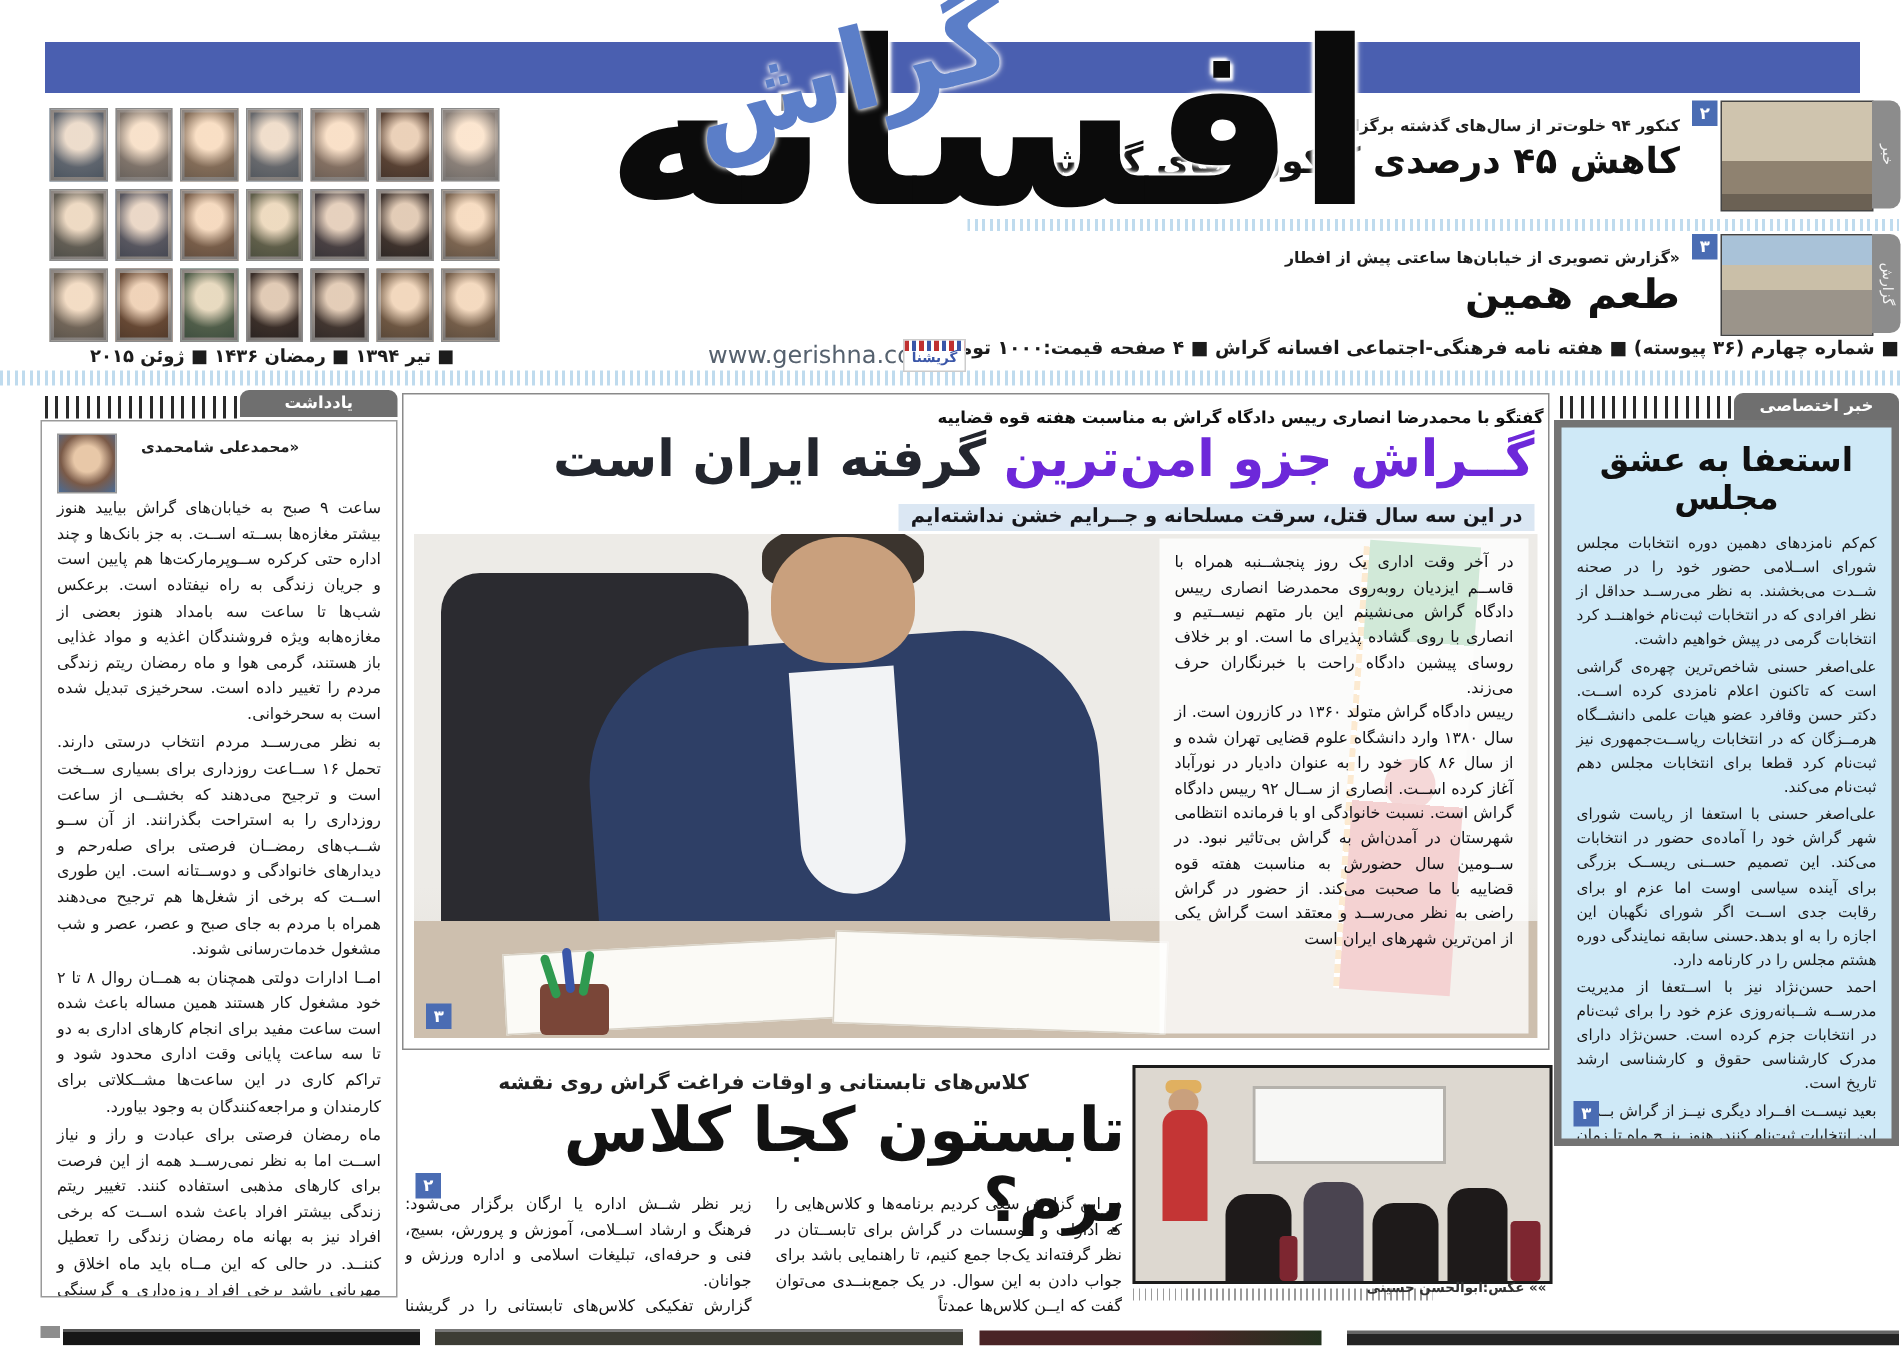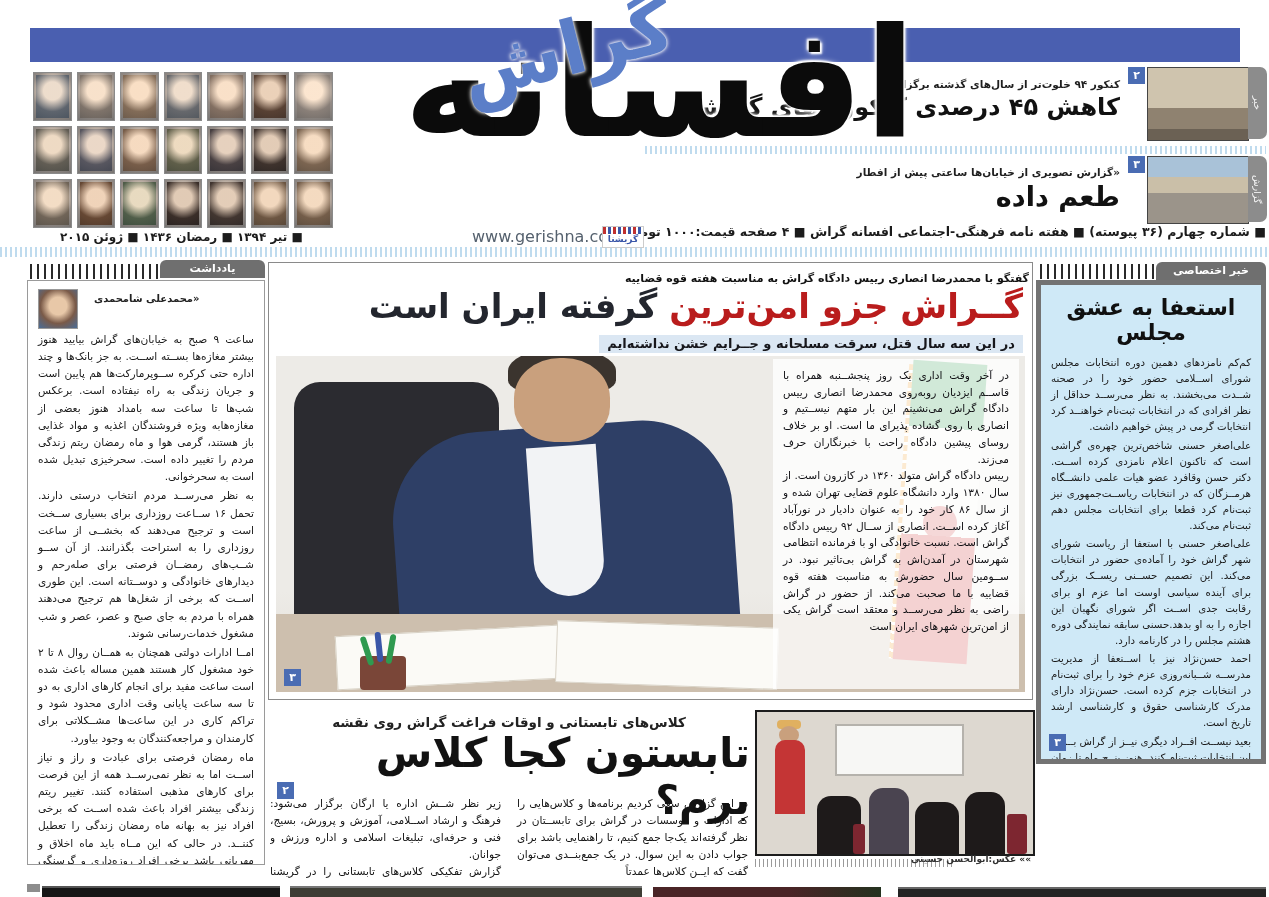--- a/index.html
+++ b/index.html
@@ -54,21 +54,21 @@
   #note-author-photo{position:absolute;left:0;top:0;width:38px;height:38px;border:1px solid #999;
       background:radial-gradient(circle at 50% 42%, #e8c8a8 0 30%, #7a5a48 60%, #4a6c96 100%);}
   #note-author{position:absolute;left:44px;top:4px;font-size:10px;font-weight:bold;color:#222;margin-left:12px;}
   #note-headline{font-size:21.5px;font-weight:bold;color:#151515;text-align:right;margin:2px 0 8px;}
   .body-text p{margin:0 0 2px;font-size:10.6px;line-height:1.62;text-align:justify;color:#1a1a1a;}
 
   
   #main-box{left:268px;top:262px;width:765px;height:438px;border:1.5px solid #8a8a8a;background:#fff;box-sizing:border-box;}
   #main-kicker{left:278px;top:272px;width:745px;font-size:11px;font-weight:bold;color:#111;text-align:right;padding-left:6px;}
   #main-headline{left:278px;top:287px;width:745px;font-size:34px;font-weight:bold;text-align:right;line-height:1.15;}
-  #main-headline .hl-blue{color:#b91c1c;}
+  #main-headline .hl-blue{color:#6d28d9;}
   #main-headline .hl-dark{color:#23262e;}
   #main-subhead{left:278px;top:333px;width:745px;text-align:right;}
   #main-subhead span{display:inline-block;background:#dbe7f3;color:#17171c;font-size:13px;font-weight:bold;padding:1px 8px 2px;}
   #main-photo{left:276px;top:356px;width:749px;height:336px;background:linear-gradient(180deg,#edebe7 0 70%,#e2ded7 100%);overflow:hidden;}
   .chair{position:absolute;left:18px;top:26px;width:205px;height:260px;background:#2b2b30;border-radius:26px;}
   .suit{position:absolute;left:120px;top:70px;width:340px;height:270px;background:#2e3f66;border-radius:90px 90px 0 0;transform:rotate(-4deg);}
   .shirt{position:absolute;left:255px;top:90px;width:70px;height:150px;background:#f2f3f5;border-radius:0 0 40px 40px;transform:rotate(-4deg);}
   .head{position:absolute;left:238px;top:2px;width:96px;height:84px;background:#c9a07d;border-radius:48% 48% 42% 42%;}
   .hair{position:absolute;left:232px;top:-8px;width:108px;height:46px;background:#3b342e;border-radius:50% 50% 30% 30%;}
   .desk{position:absolute;left:0;bottom:0;width:100%;height:78px;background:#cdbfae;}
@@ -175,21 +175,21 @@
 
   <div class="abs hatch" style="left:645px;top:146px;width:621px;height:8px;"></div>
 
   <div class="abs badge" style="left:1128px;top:156px;">۳</div>
   <div class="abs teaser-photo" style="left:1147px;top:156px;width:100px;height:66px;
        background:linear-gradient(180deg,#a9c2d8 0 30%,#cabfa8 30% 55%,#9b948a 55% 100%);"></div>
   <div class="abs side-tab" style="left:1248px;top:156px;height:66px;">
     <span>گزارش</span>
   </div>
   <div class="abs rtl teaser-kicker" style="left:700px;top:166px;width:420px;">«گزارش تصویری از خیابان‌ها ساعتی پیش از افطار</div>
-  <div class="abs rtl teaser-headline" style="left:640px;top:182px;width:480px;font-size:27px;">طعم داده</div>
+  <div class="abs rtl teaser-headline" style="left:640px;top:182px;width:480px;font-size:27px;">طعم همین</div>
 
   <div class="abs rtl" id="issue-line">■ شماره چهارم (۳۶ پیوسته) ■ هفته نامه فرهنگی-اجتماعی افسانه گراش ■ ۴ صفحه قیمت:۱۰۰۰ تومان</div>
   <div class="abs hatch" id="header-hatch"></div>
 
   <div class="abs barcode" style="left:30px;top:264px;width:132px;"></div>
   <div class="abs col-tab" style="left:160px;top:260px;width:105px;">یادداشت</div>
   <div class="abs" id="note-box">
     <div id="note-author-row">
       <div id="note-author-photo"></div>
       <div id="note-author">«محمدعلی شامحمدی</div>

